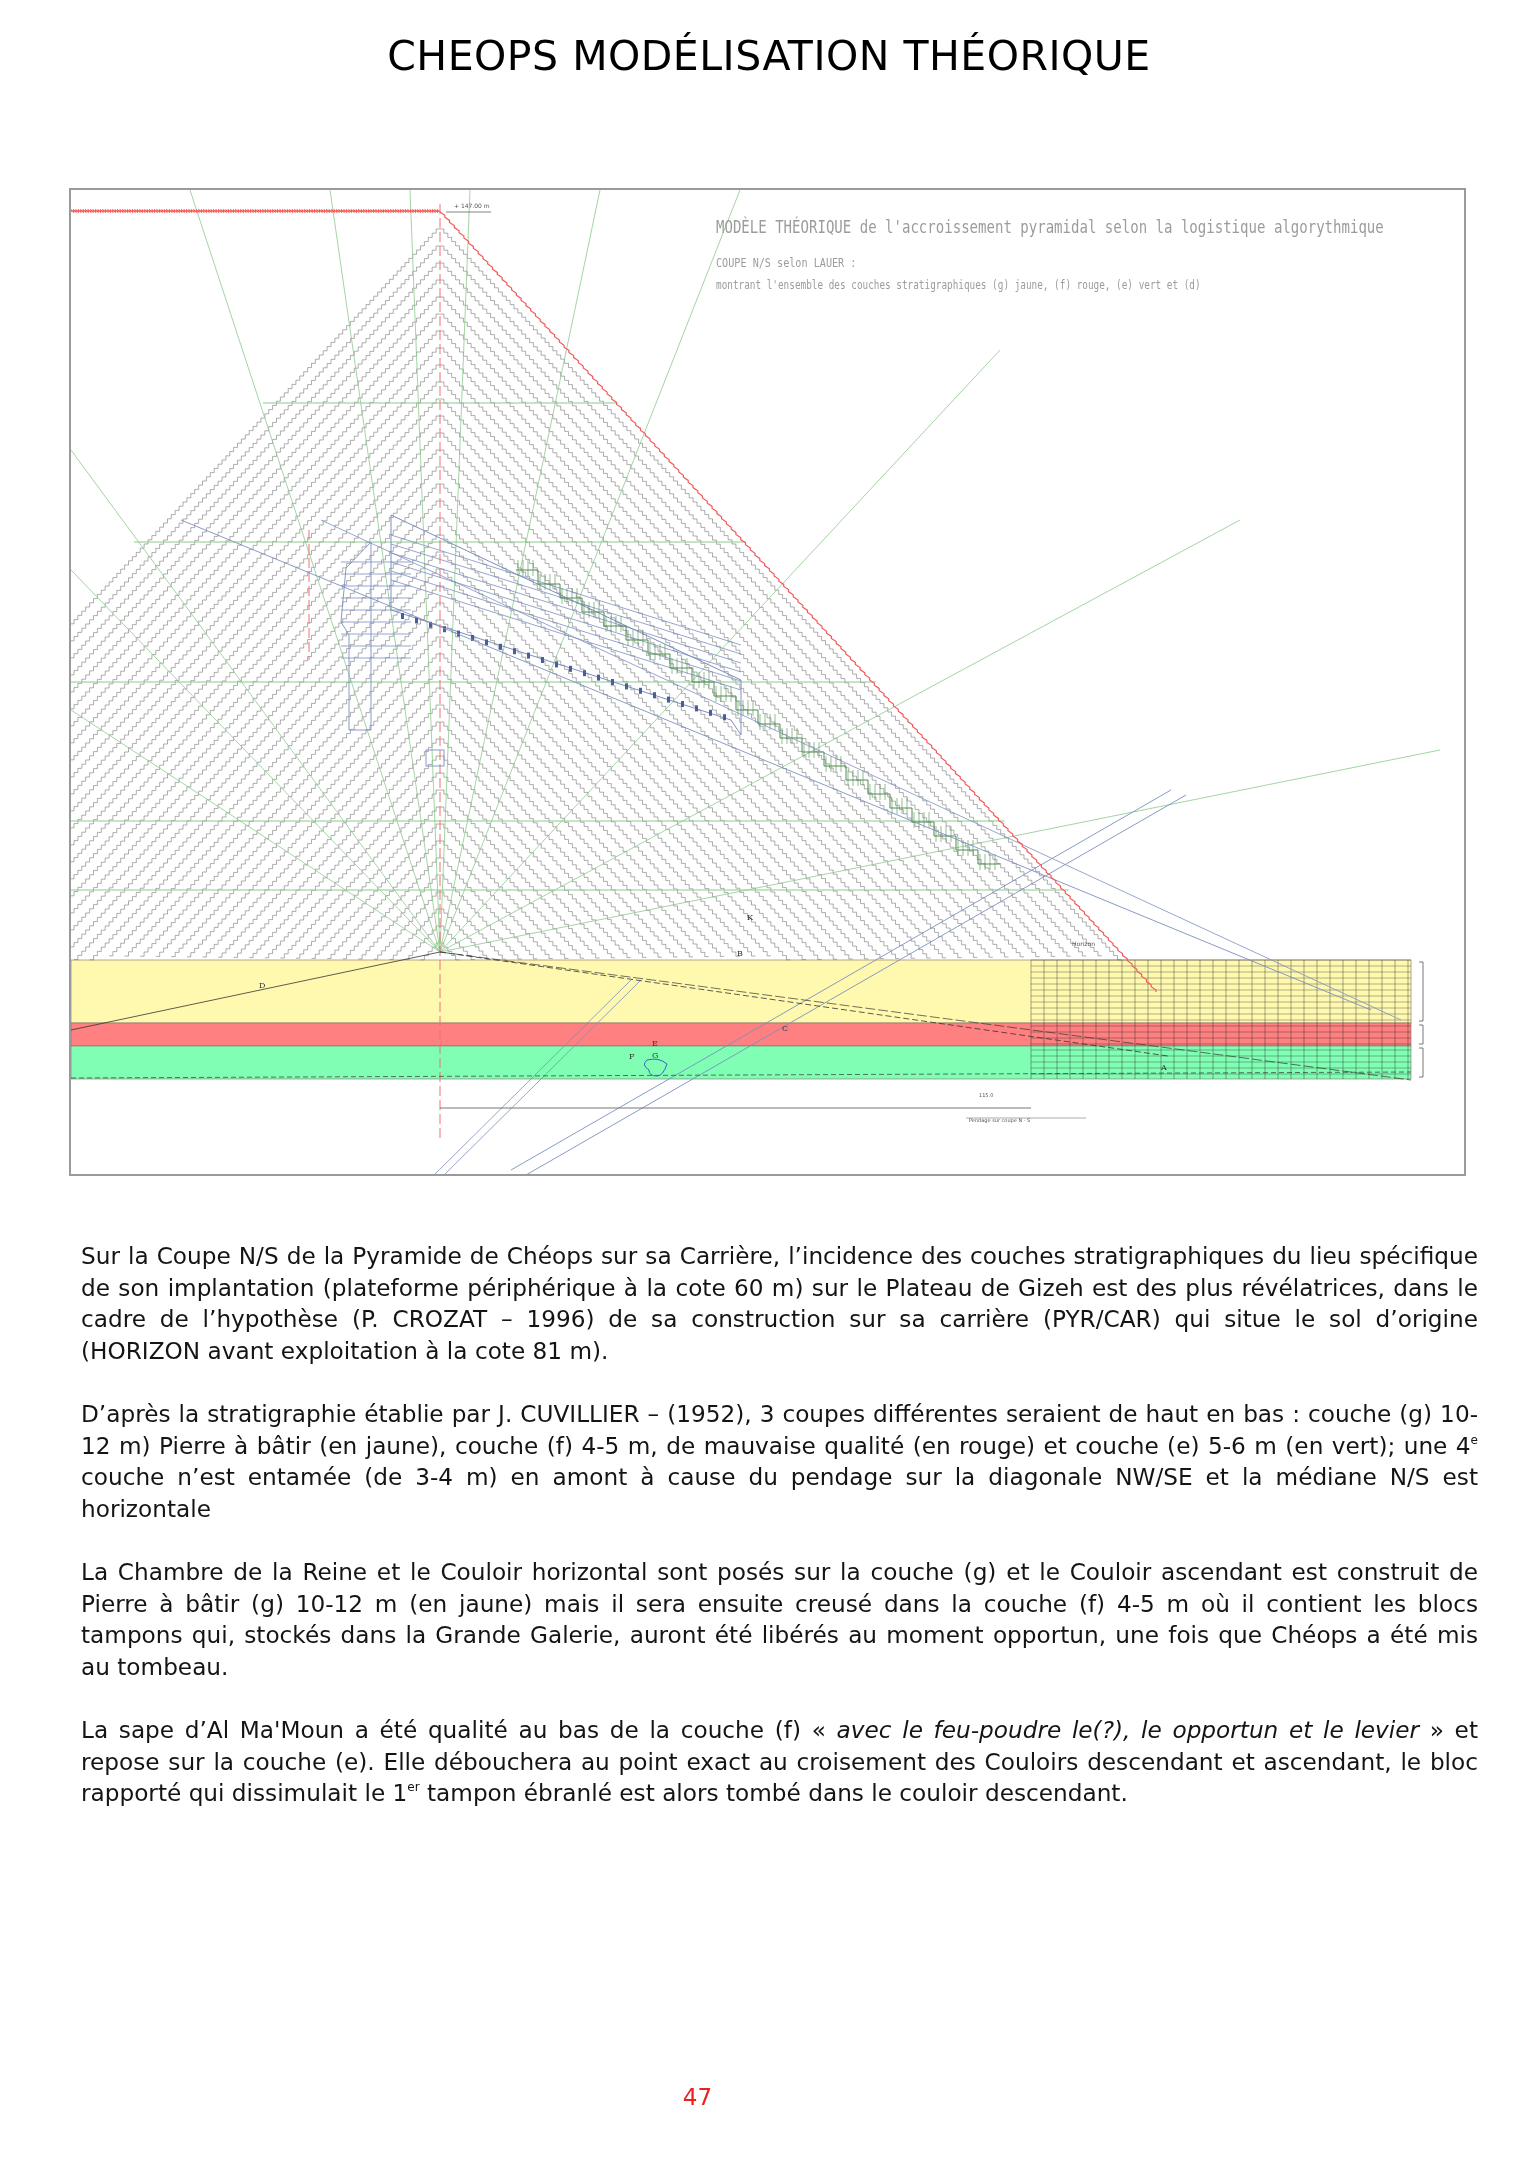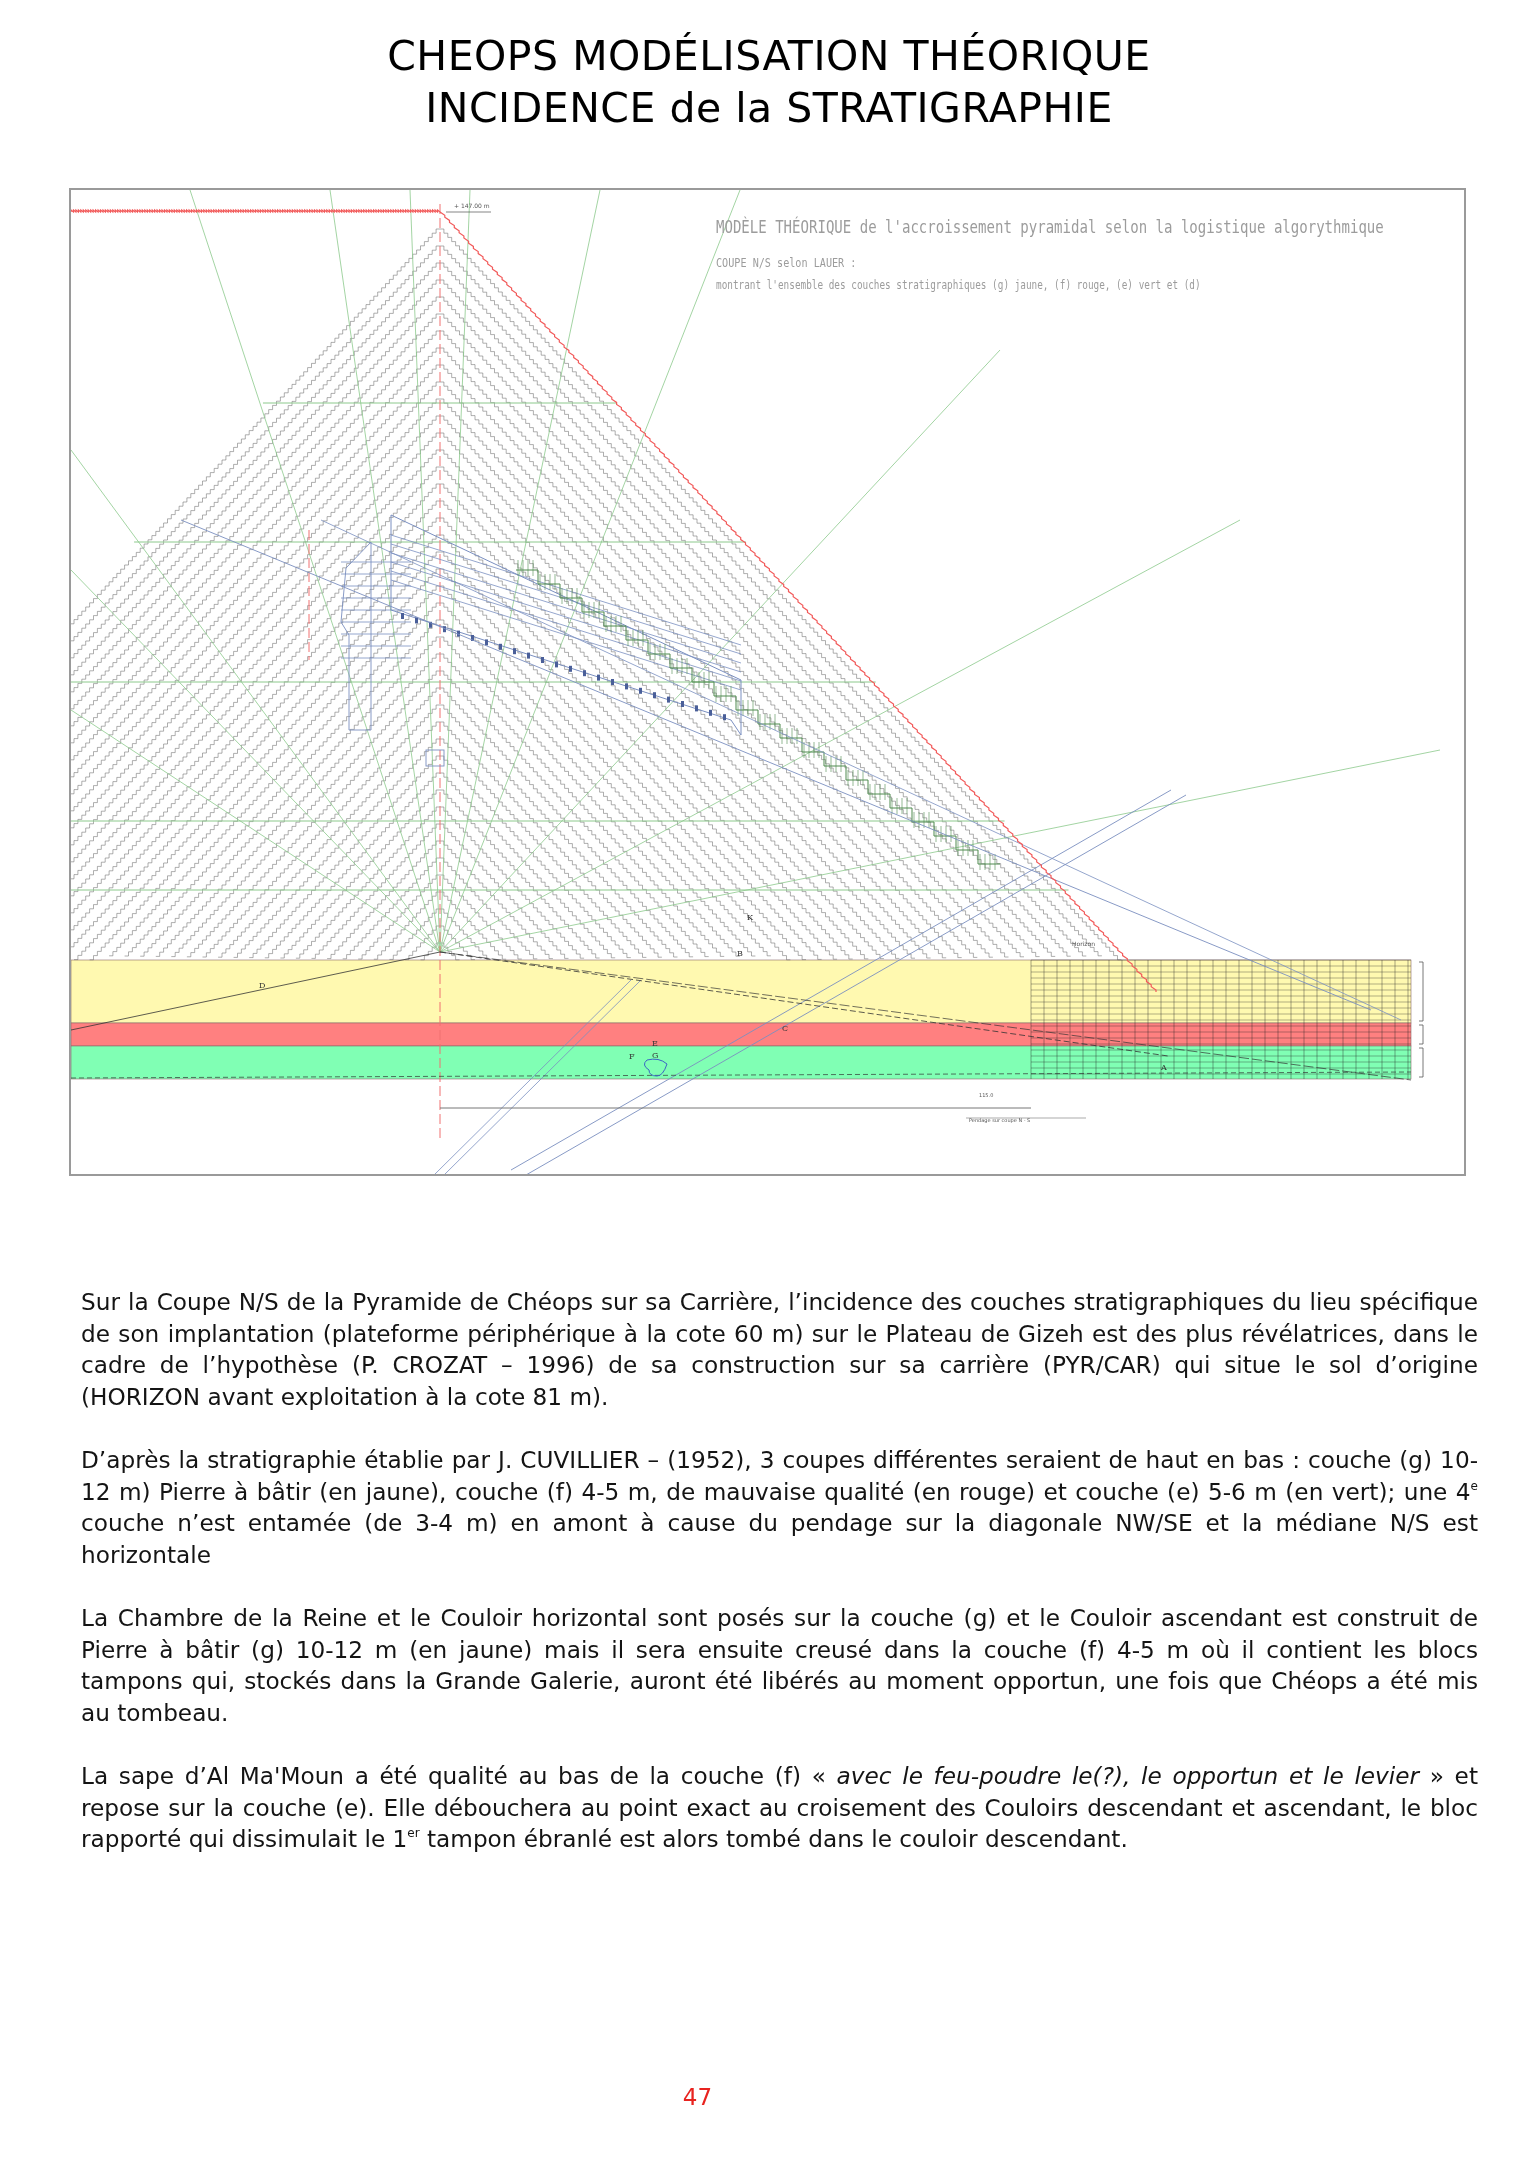--- a/index.html
+++ b/index.html
@@ -14,33 +14,32 @@
   .figure svg { position:absolute; left:0; top:0; }
   .fig-caption { position:absolute; left:645px; top:26px; font-family:"DejaVu Sans Mono", monospace;
                  color:#9c9c9c; transform:scaleX(0.78); transform-origin:left top; }
   .fig-caption .c1 { font-size:18px; white-space:nowrap; }
   .fig-caption .c2 { font-size:13px; margin-top:18px; white-space:nowrap; }
   .fig-caption .c3 { font-size:12px; margin-top:8px; white-space:nowrap; }
   .body-text { position:absolute; left:81px; top:1240px; width:1397px;
                font-family:"DejaVu Sans", sans-serif; font-size:23.2px; line-height:31.5px;
                color:#141414; }
   .body-text p { margin:0 0 32px 0; text-align:justify; }
-  .body-text p.first { text-align:justify;margin-top:46px; }
+  .body-text p.first { text-align:justify; }
   .body-text sup { font-size:12px; vertical-align:10px; line-height:0; }
   .page-num { position:absolute; left:0; width:1395px; top:2084px; text-align:center;
               color:#e8231f; font-size:23px; font-family:"DejaVu Sans", sans-serif; }
   .lbl { font-family:"DejaVu Serif", serif; fill:#333; }
   .small { font-family:"DejaVu Sans", sans-serif; fill:#555; }
 </style>
 </head>
 <body>
 
 <div class="title">
   <div>CHEOPS MODÉLISATION THÉORIQUE</div>
-  <div>INCIDENCE de la STRATIGRAPHIE</div>
 </div>
 
 <div class="figure">
   <svg id="fig" width="1397" height="988" viewBox="0 0 1397 988">
     <g id="layers">
         <rect x="0" y="770" width="1340" height="63" fill="#FFF9B0" stroke="#8a6a6a" stroke-width="0.6"></rect>
         <rect x="0" y="833" width="1340" height="23" fill="#FF8080" stroke="#8a6a6a" stroke-width="0.6"></rect>
         <rect x="0" y="856" width="1340" height="33" fill="#80FFB4" stroke="#8a6a6a" stroke-width="0.6"></rect>
       </g>
     <g id="steps">

